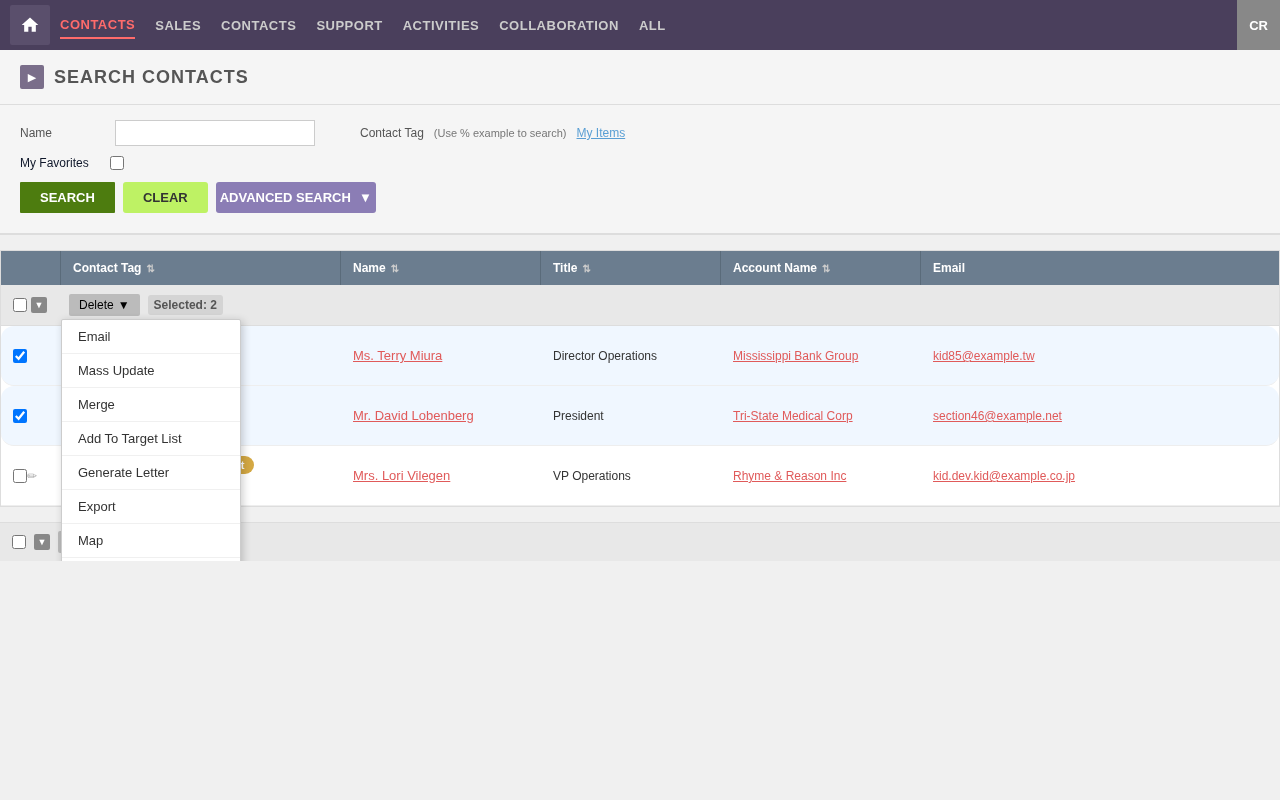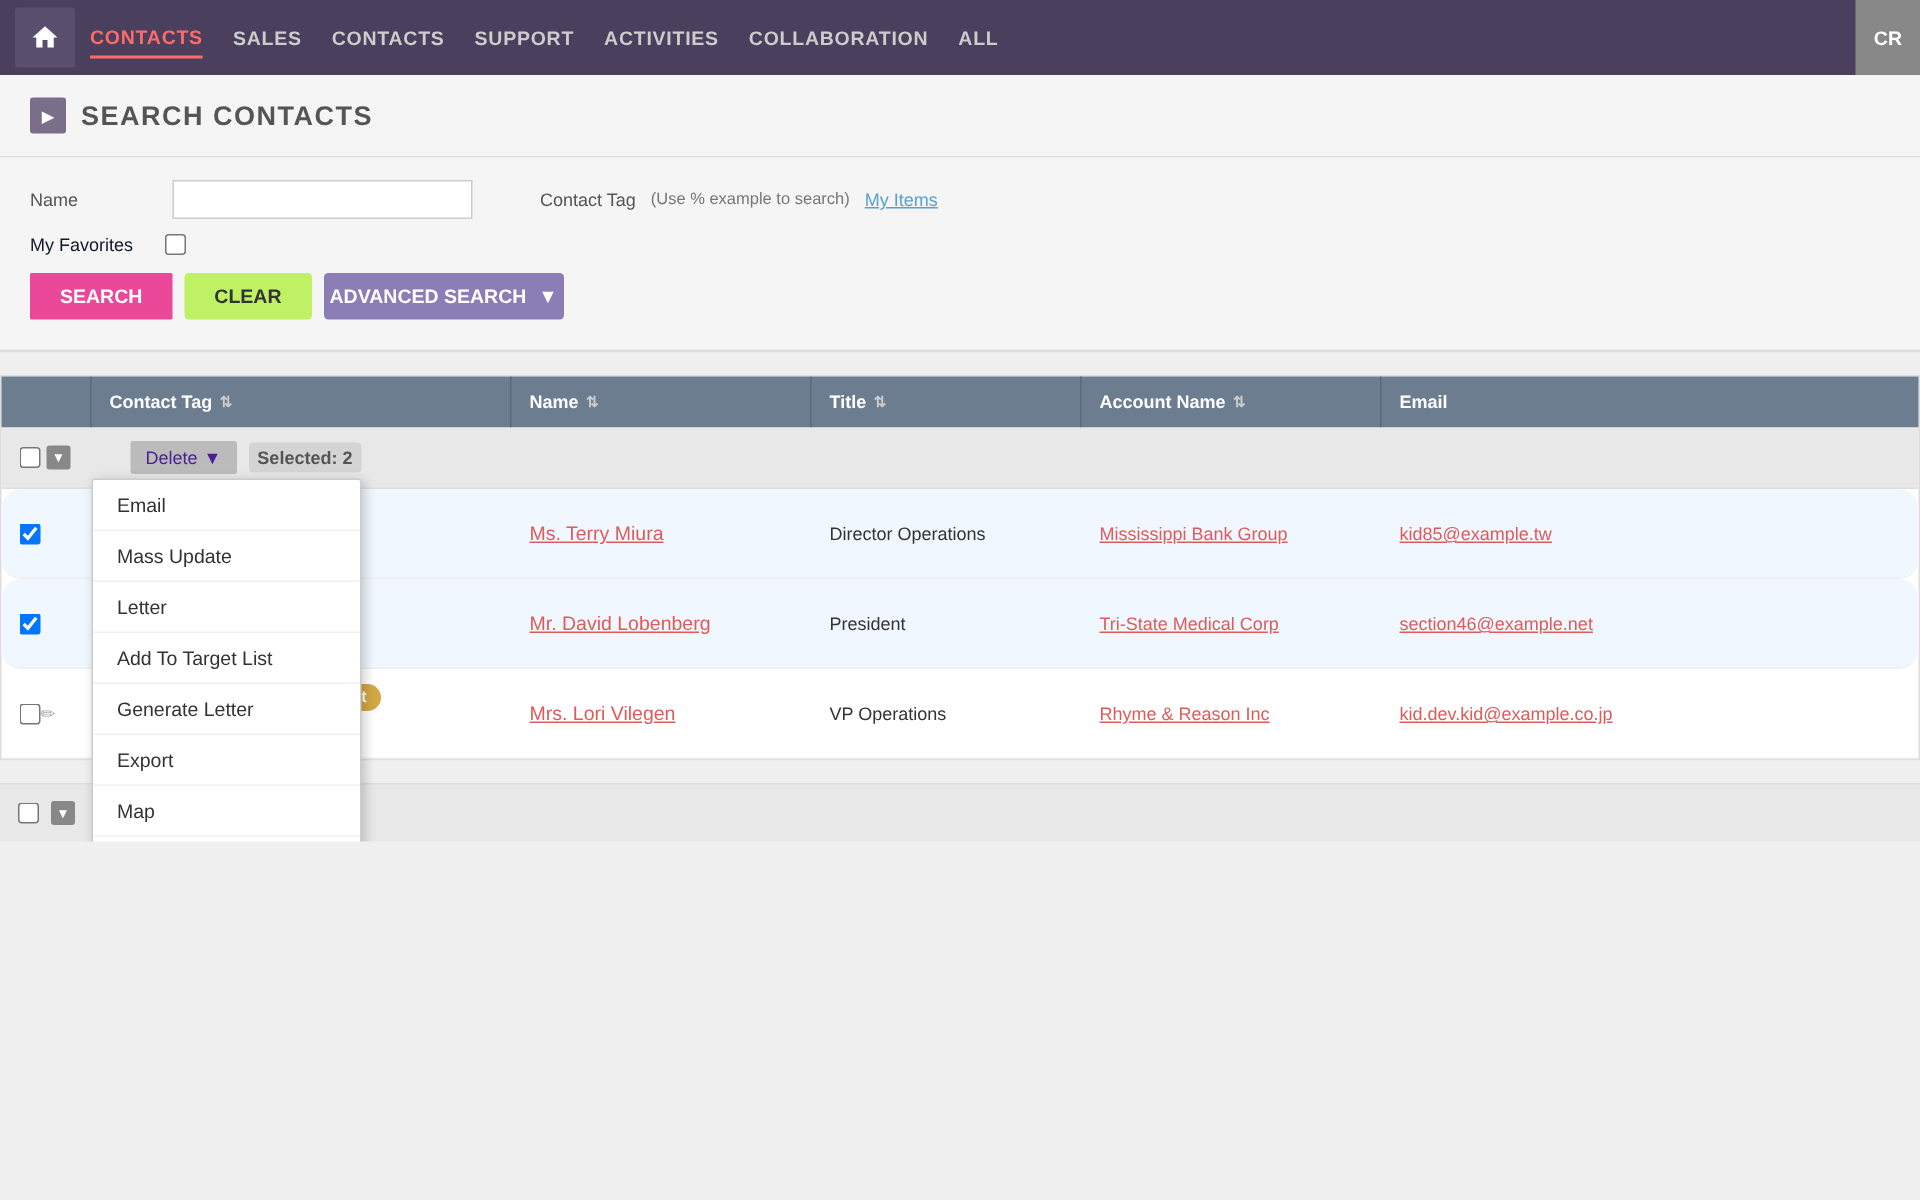--- a/index.html
+++ b/index.html
@@ -108,21 +108,21 @@
       background: white;
       outline: none;
     }
     .wildcard-hint { font-size: 11px; color: #777; }
     .my-items-link { color: #5a9fd4; font-size: 12px; cursor: pointer; text-decoration: underline; }
     .favorites-row { display: flex; align-items: center; gap: 10px; }
     .fav-label { color: #0f172a; font-size: 12px; min-width: 80px; }
     .fav-checkbox { width: 14px; height: 14px; cursor: pointer; }
     .search-buttons { display: flex; gap: 8px; margin-top: 12px; }
     .btn-search {
-      background: #ec4899;
+      background: #4d7c0f;
       color: white;
       border: none;
       padding: 8px 20px;
       font-size: 13px;
       font-weight: bold;
       cursor: pointer;
       border-radius: 1px;
     }
     .btn-clear {
       background: #bef264;
@@ -187,28 +187,27 @@
       width: 16px; height: 16px;
       background: #888;
       color: white;
       display: flex; align-items: center; justify-content: center;
       font-size: 9px;
       cursor: pointer;
       border-radius: 2px;
     }
     .delete-btn {
       background: #bbb;
-      color: #4c1d95;
+      color: #000000;
       border: none;
       padding: 4px 10px;
       font-size: 12px;
       cursor: pointer;
       display: flex; align-items: center; gap: 4px;
       border-radius: 2px;
-      margin-left: 18px;
     }
     .selected-badge {
       background: #d4d4d4;
       color: #555;
       font-size: 12px;
       padding: 3px 6px;
       border-radius: 3px;
       font-weight: bold;
     }
 
@@ -395,21 +394,21 @@
       <button class="delete-btn">
         <span>Delete</span>
         <span>▼</span>
       </button>
       <span class="selected-badge">Selected: 2</span>
     </div>
 
     <div class="dropdown-menu">
       <div class="dropdown-item">Email</div>
       <div class="dropdown-item">Mass Update</div>
-      <div class="dropdown-item">Letter</div>
+      <div class="dropdown-item">Merge</div>
       <div class="dropdown-item">Add To Target List</div>
       <div class="dropdown-item">Generate Letter</div>
       <div class="dropdown-item">Export</div>
       <div class="dropdown-item">Map</div>
       <div class="dropdown-item">tagMe Mass Update</div>
     </div>
   </div>
 
   <div class="table-row checked">
     <div class="row-checkbox-cell">

